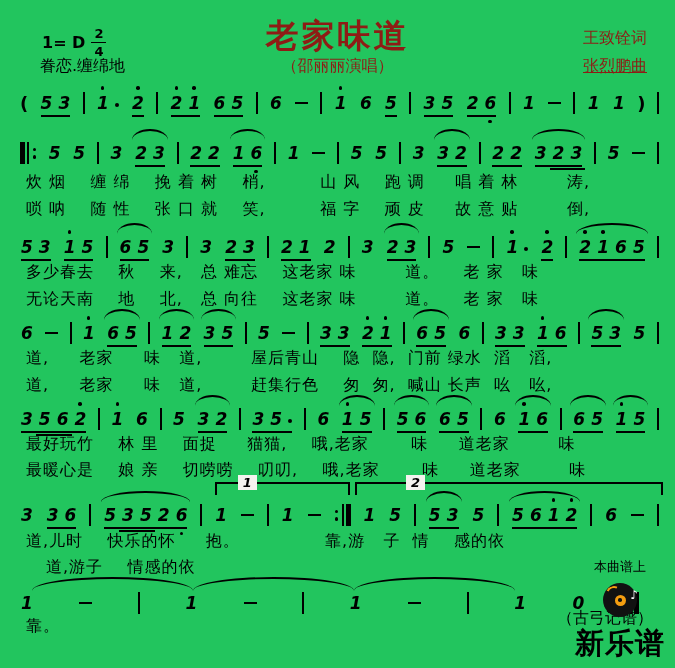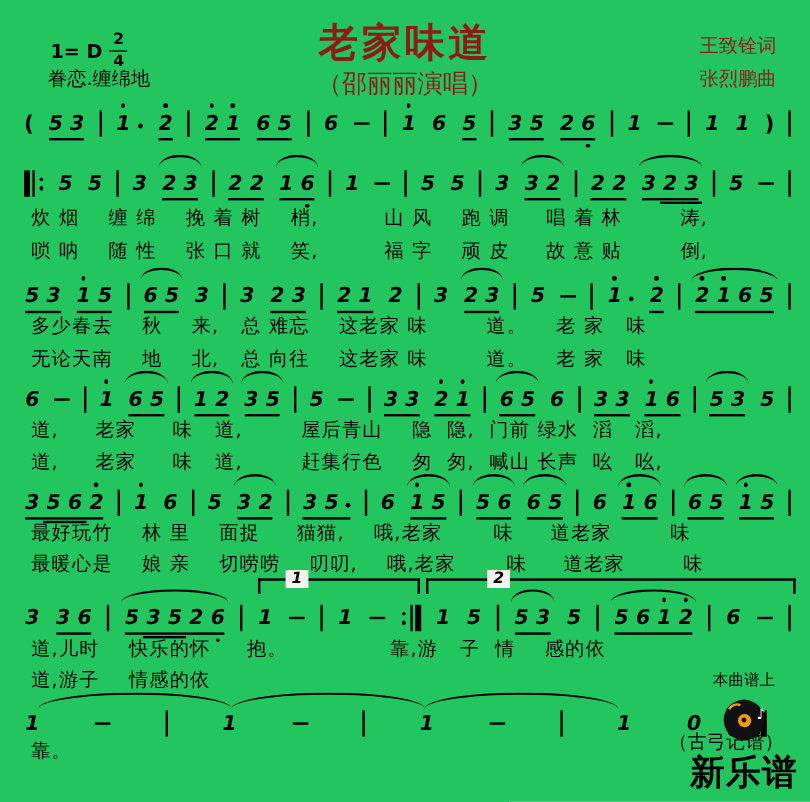--- a/index.html
+++ b/index.html
@@ -9,23 +9,23 @@
   
   .keybox{position:absolute;left:42px;top:26px;display:flex;align-items:center;gap:6px;
           font:bold 16px "DejaVu Sans",sans-serif;}
   .frac{display:inline-flex;flex-direction:column;align-items:center;line-height:1;
         font:bold 13px "DejaVu Sans",sans-serif;}
   .frac .ftop{border-bottom:1.5px solid #000;padding:0 3px 1px;}
   .frac .fbot{padding-top:1px;}
   .tempo{position:absolute;left:40px;top:56px;font-size:16px;}
   .title{position:absolute;left:0;right:0;top:14px;text-align:center;
          font:bold 33px "DejaVu Sans",sans-serif;letter-spacing:3px;}
-  .subtitle{position:absolute;left:0;right:0;top:56px;text-align:center;font-size:21px;}
+  .subtitle{position:absolute;left:0;right:0;top:56px;text-align:center;font-size:16px;}
   .credit1{position:absolute;right:28px;top:28px;font-size:16px;}
-  .credit2{position:absolute;right:28px;top:56px;font-size:16px;}
+  .credit2{position:absolute;right:28px;top:56px;font-size:16px;text-decoration:underline;}
 
   
   .sys{position:absolute;left:20px;right:16px;height:26px;display:flex;
        justify-content:space-between;align-items:center;}
   .sys7{right:36px;}
   .grp{position:relative;display:inline-flex;align-items:center;gap:6px;padding:0 1px;}
   .note{position:relative;display:inline-block;
         font:italic bold 17px/20px "DejaVu Sans",sans-serif;}
   .dash{width:13px;height:2.5px;background:#000;}
   .adot{width:4px;height:4px;border-radius:50%;background:#000;margin-top:3px;}
@@ -700,21 +700,21 @@
 
   <div class="lyr" style="top:174px;">炊 烟    缠 绵    挽 着 树    梢,         山 风    跑 调     唱 着 林        涛,</div>
   <div class="lyr" style="top:201px;">唢 呐    随 性    张 口 就    笑,         福 字    顽 皮     故 意 贴        倒,</div>
   <div class="lyr" style="top:264px;">多少春去    秋    来,   总 难忘    这老家 味        道。    老 家   味</div>
   <div class="lyr" style="top:291px;">无论天南    地    北,   总 向往    这老家 味        道。    老 家   味</div>
   <div class="lyr" style="top:350px;">道,     老家     味   道,        屋后青山    隐  隐,  门前 绿水  滔   滔,</div>
   <div class="lyr" style="top:377px;">道,     老家     味   道,        赶集行色    匆  匆,  喊山 长声  吆   吆,</div>
   <div class="lyr" style="top:436px;">最好玩竹    林 里    面捉     猫猫,    哦,老家       味     道老家        味</div>
   <div class="lyr" style="top:462px;">最暖心是    娘 亲    切唠唠    叨叨,    哦,老家       味     道老家        味</div>
   <div class="lyr" style="top:533px;">道,儿时    快乐的怀     抱。              靠,游   子  情    感的依</div>
-  <div class="lyr" style="top:559px;">道,游子    情感的依</div>
+  <div class="lyr" style="top:559px;margin-left:20px;">道,游子    情感的依</div>
   <div class="lyr" style="top:618px;">靠。</div>
 
   <div class="guqin">（古弓记谱）</div>
   <div class="sitebar">
     <span class="siteprefix">本曲谱上</span>
     <span class="vinyl">
       <i class="vring"></i>
       <i class="vcenter"></i>
       <i class="vhole"></i>
       <span class="vnote">♪</span>

